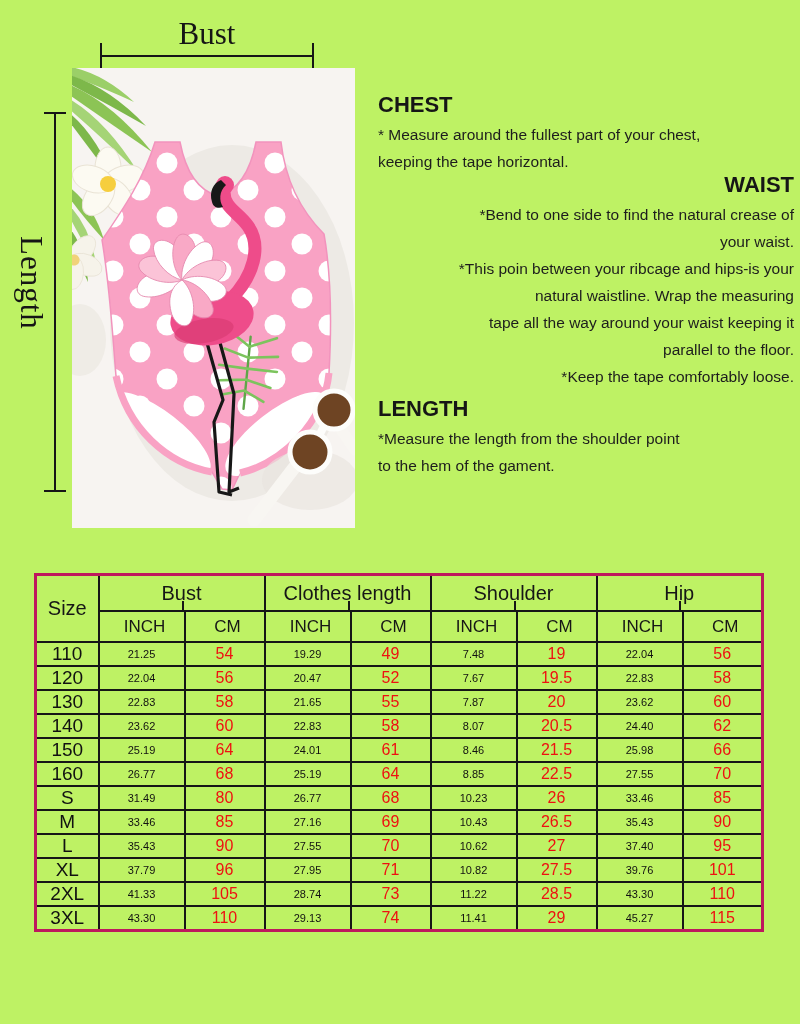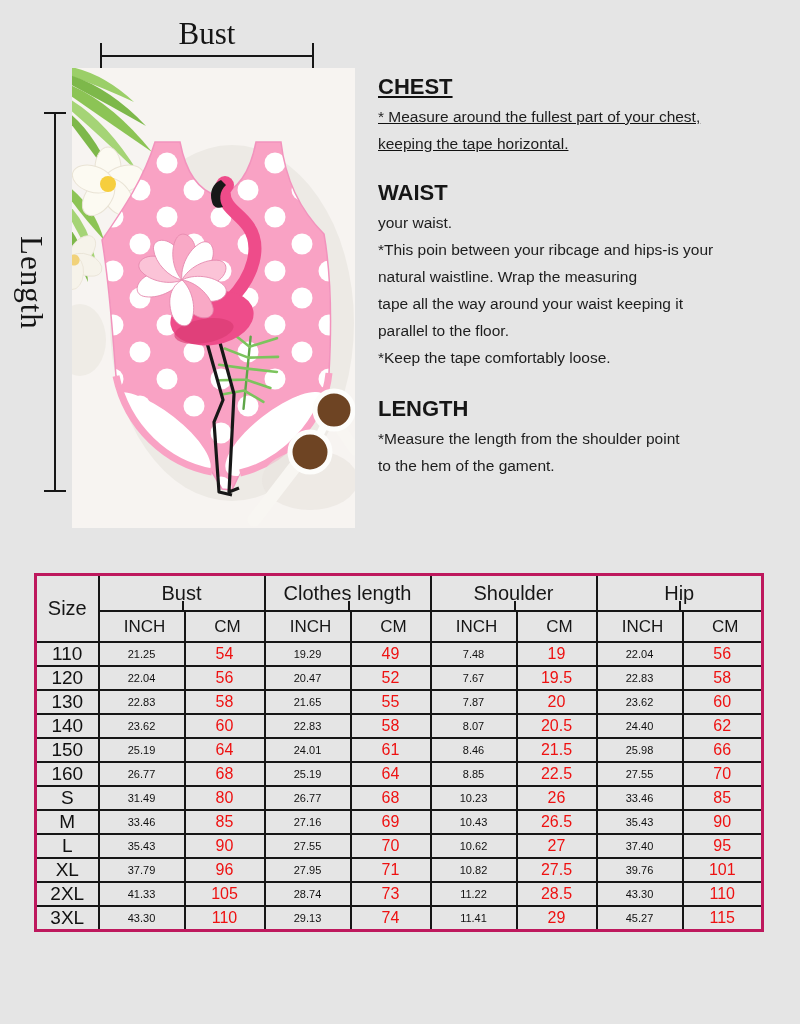--- a/index.html
+++ b/index.html
@@ -1,16 +1,16 @@
 <!DOCTYPE html>
 <html style="--red: #ee1111; --suit-pink: #f9a2c4; --flamingo-pink: #ee4c8a;"><head>
 <meta charset="utf-8">
 <style>
   html,body{margin:0;padding:0;background:#fff;}
-  .stage{position:relative;width:800px;height:1024px;background:#e5e5e5;overflow:hidden;
+  .stage{position:relative;width:800px;height:1024px;background:#bef264;overflow:hidden;
          font-family:"Liberation Sans",sans-serif;color:#111;}
 
   
   .bust-label{position:absolute;left:100px;top:16px;width:214px;text-align:center;
               font-family:"Liberation Serif","DejaVu Serif",serif;font-size:31px;color:#151515;}
   .hline{position:absolute;left:100px;top:55px;width:214px;height:2px;background:#161616;}
   .hline .tick{position:absolute;top:-12px;width:2px;height:25px;background:#161616;}
   .hline .tick.left{left:0;}
   .hline .tick.right{right:0;}
 
@@ -27,21 +27,21 @@
   .photo{position:absolute;left:72px;top:68px;width:283px;height:460px;background:#f7f4f1;overflow:hidden;}
   .photo svg{display:block;width:100%;height:100%;}
   .suit-bg{fill:var(--suit-pink);}
   .suit-edge{stroke:var(--suit-pink);}
   .flam{fill:var(--flamingo-pink);}
   .flam-stroke{stroke:var(--flamingo-pink);}
 
   
   .instructions{position:absolute;left:378px;top:0;width:416px;}
   .inst-section{position:absolute;left:0;width:416px;}
-  .sec-0{top:74px;text-decoration:underline;} .sec-1{top:180px;} .sec-2{top:396px;}
+  .sec-0{top:92px;} .sec-1{top:172px;text-align:right;} .sec-2{top:396px;}
   .inst-heading{font-size:22px;font-weight:bold;color:#161616;line-height:26px;margin-bottom:3px;}
   .inst-line{font-size:15.5px;color:#1d1d1d;line-height:27px;}
 
   
   .size-table{position:absolute;left:34px;top:573px;border-collapse:collapse;table-layout:fixed;
               border:3px solid #be185d;}
   .size-table th,.size-table td{border:2px solid #161616;text-align:center;vertical-align:middle;
               padding:0;overflow:hidden;white-space:nowrap;}
   .size-table thead th{font-weight:normal;color:#161616;}
   th.group-h{font-size:20px;height:34px;position:relative;}
@@ -169,20 +169,21 @@
   </div>
 
   <div class="instructions" id="instructions">
       <div class="inst-section sec-0">
         <div class="inst-heading">CHEST</div>
         <div class="inst-line">* Measure around the fullest part of your chest,</div>
         <div class="inst-line">keeping the tape horizontal.</div>
       </div>
       <div class="inst-section sec-1">
         <div class="inst-heading">WAIST</div>
+        <div class="inst-line">*Bend to one side to find the natural crease of</div>
         <div class="inst-line">your waist.</div>
         <div class="inst-line">*This poin between your ribcage and hips-is your</div>
         <div class="inst-line">natural waistline. Wrap the measuring</div>
         <div class="inst-line">tape all the way around your waist keeping it</div>
         <div class="inst-line">parallel to the floor.</div>
         <div class="inst-line">*Keep the tape comfortably loose.</div>
       </div>
       <div class="inst-section sec-2">
         <div class="inst-heading">LENGTH</div>
         <div class="inst-line">*Measure the length from the shoulder point</div>

